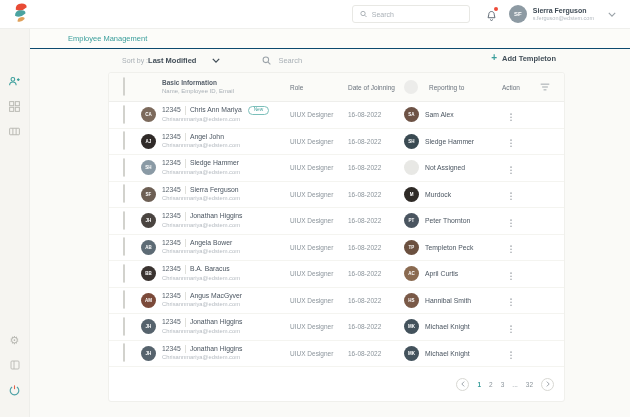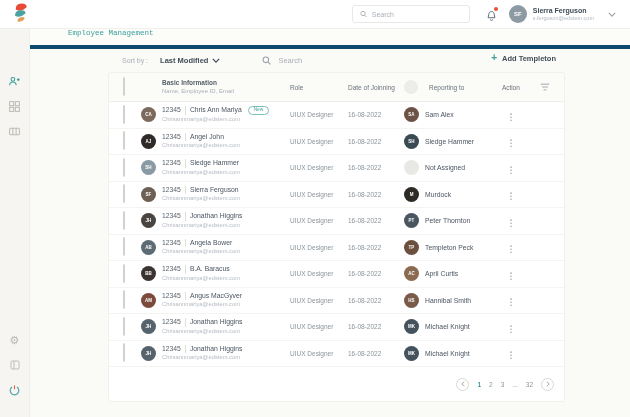--- a/index.html
+++ b/index.html
@@ -48,28 +48,28 @@
     background:#f6f5f1; border-right:1px solid #eeeeea;
     display:flex; flex-direction:column; align-items:center; padding:44px 0 10px;
   }
   .sb-icon { width:16px; height:16px; display:flex; align-items:center;
     justify-content:center; margin-bottom:9px; cursor:pointer; }
   .sb-bottom { margin-top:auto; }
   .gear-glyph { font-size:11px; color:#b9b9b3; line-height:1; }
 
   
   .content { position:absolute; left:30px; top:29px; right:0; bottom:0; }
-  .crumb-strip { height:20px; border-bottom:4px solid #0c4a6e; display:flex;
-    align-items:flex-start; background:#fcfcf9;font-family:Liberation Mono, monospace; }
+  .crumb-strip { height:20px; border-bottom:1px solid #0c4a6e; display:flex;
+    align-items:center; background:#fcfcf9; }
   .crumb { margin-left:38px; font-size:7.5px; color:#3a9e9b; }
 
   .toolbar { height:23px; display:flex; align-items:center; position:relative; }
   .sort-label { margin-left:92px; font-size:7px; color:#a9b0b6; }
-  .sort-value { margin-left:12px; font-size:7.5px; font-weight:bold; color:#424e58;
-    display:flex; align-items:center; gap:4px; cursor:pointer; }
+  .sort-value { font-size:7.5px; font-weight:bold; color:#424e58;
+    display:flex; align-items:center; gap:16px; cursor:pointer; }
   .tbr-search { margin-left:42px; display:flex; align-items:center; gap:5px; }
   .tbr-search input { border:0; outline:0; background:transparent; font-size:7.5px;
     width:70px; font-family:inherit; color:#6a737b; }
   .add-btn { position:absolute; right:74px; top:4px; display:flex; align-items:center;
     gap:5px; font-size:7.5px; font-weight:bold; color:#424e58; cursor:pointer; }
   .add-plus { color:#3a9e9b; font-size:10px; font-weight:bold; line-height:1; }
 
   
   .card {
     position:absolute; left:78px; top:43px; width:457px; background:#fff;

